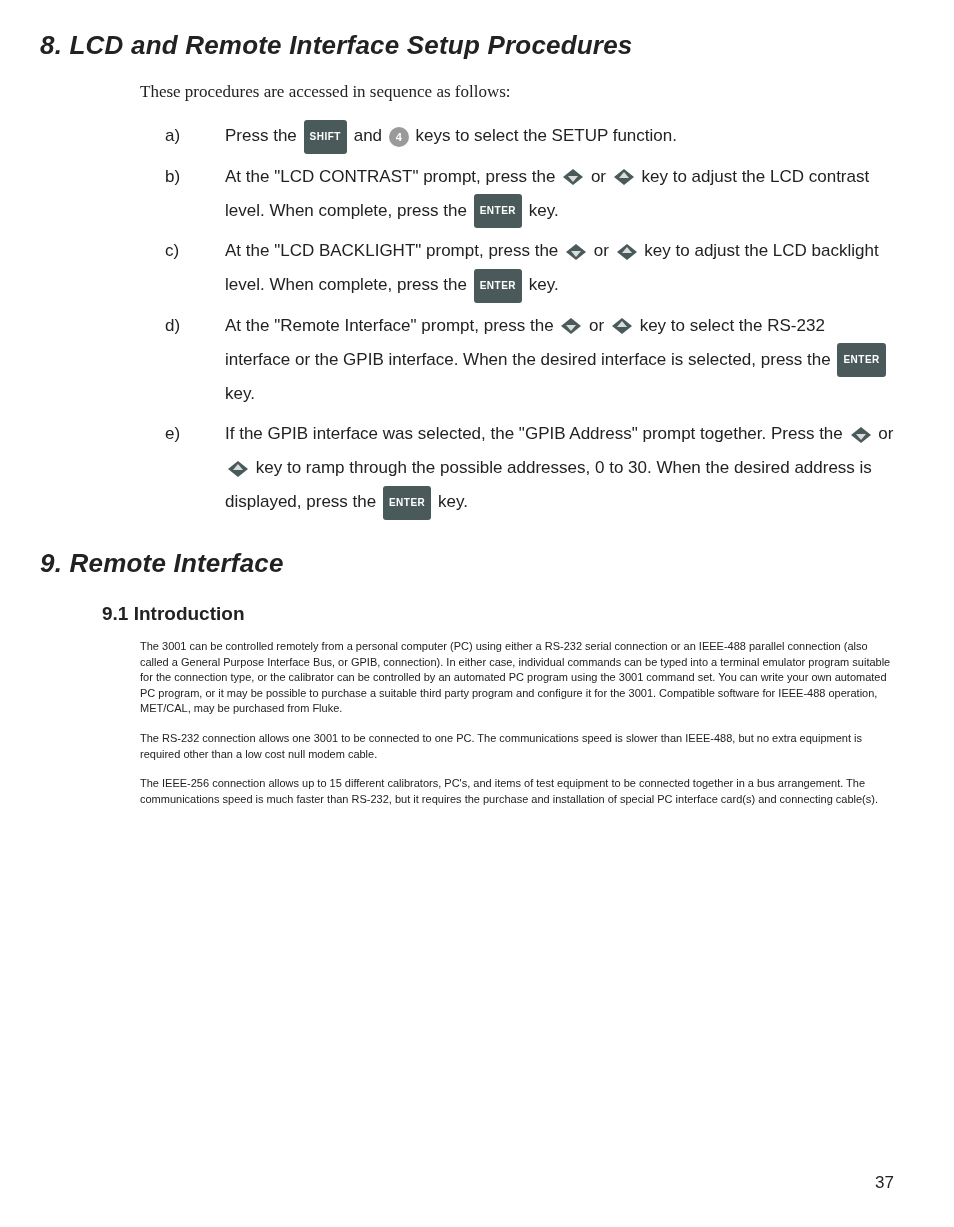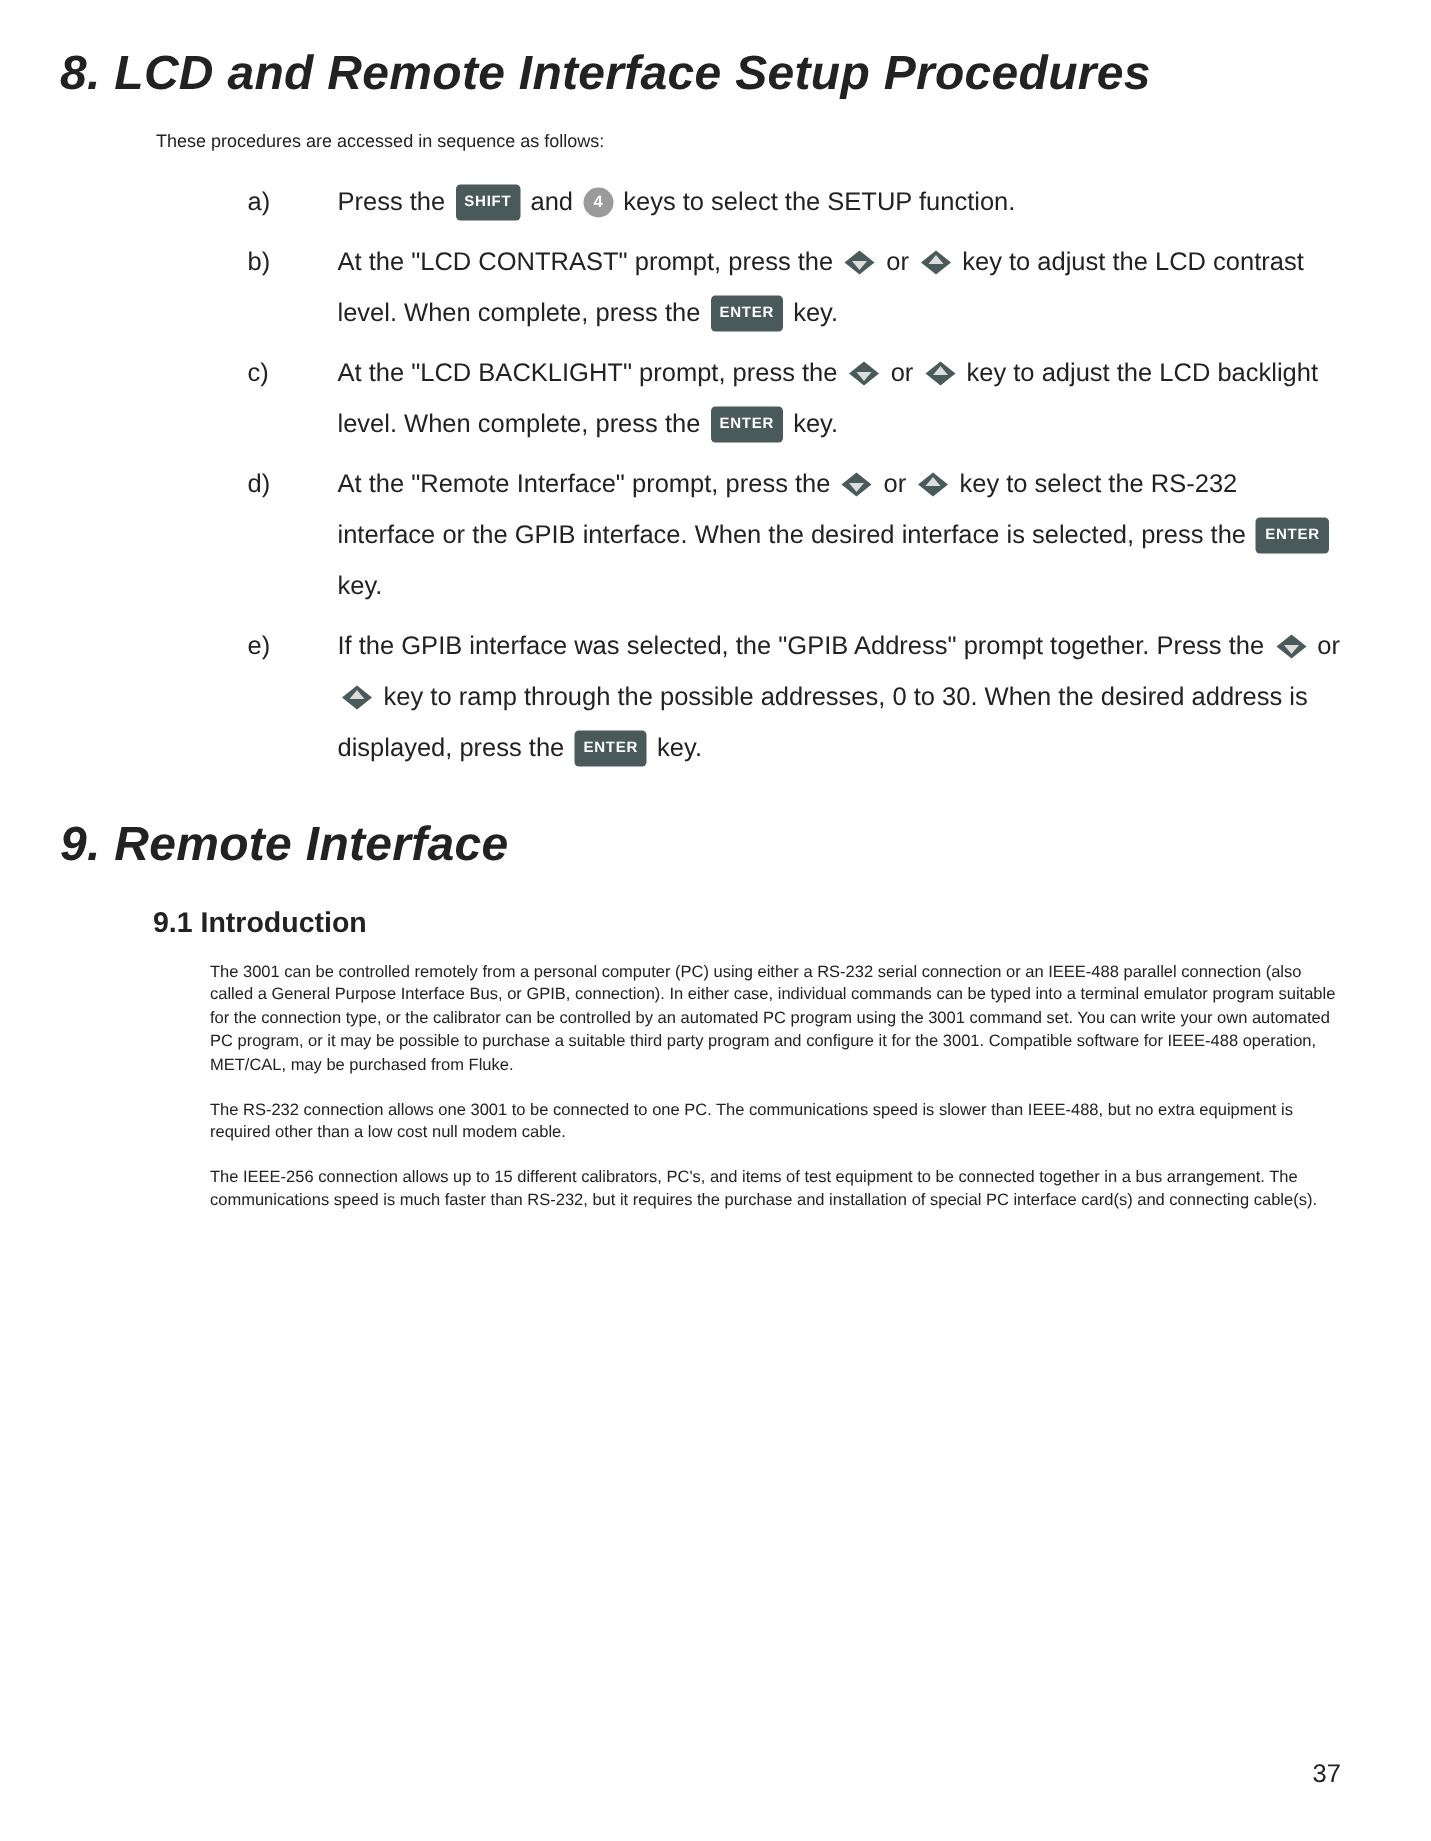--- a/index.html
+++ b/index.html
@@ -6,31 +6,32 @@
     body {
       width: 954px;
       min-height: 1227px;
       background: #ffffff;
       font-family: Arial, Helvetica, sans-serif;
       color: #222;
       padding: 30px 60px 30px 40px;
       position: relative;
     }
     h1.section-title {
-      font-size: 32px;
+      font-size: 26px;
       font-weight: bold;
       font-style: italic;
       margin-bottom: 18px;
       letter-spacing: 0.2px;
     }
     .intro {
-      font-size: 12px;
-      margin-left: 64px;
+      font-size: 17px;
+      margin-left: 100px;
       margin-bottom: 14px;
       line-height: 1.55;
+      font-family: Liberation Serif, serif;
     }
     ol.steps {
       list-style: none;
       margin-left: 125px;
       margin-right: 0;
     }
     ol.steps > li {
       display: flex;
       margin-bottom: 6px;
       font-size: 17px;
@@ -44,21 +45,21 @@
       flex: 1;
     }
     .key-btn {
       display: inline-flex;
       align-items: center;
       justify-content: center;
       background: #4a5a5a;
       color: #fff;
       font-size: 10px;
       font-weight: bold;
-      height: 24px;
+      height: 34px;
       min-width: 42px;
       padding: 0 6px;
       border-radius: 3px;
       vertical-align: middle;
       letter-spacing: 0.5px;
       margin: 0 2px;
     }
     .key-circle {
       display: inline-flex;
       align-items: center;

